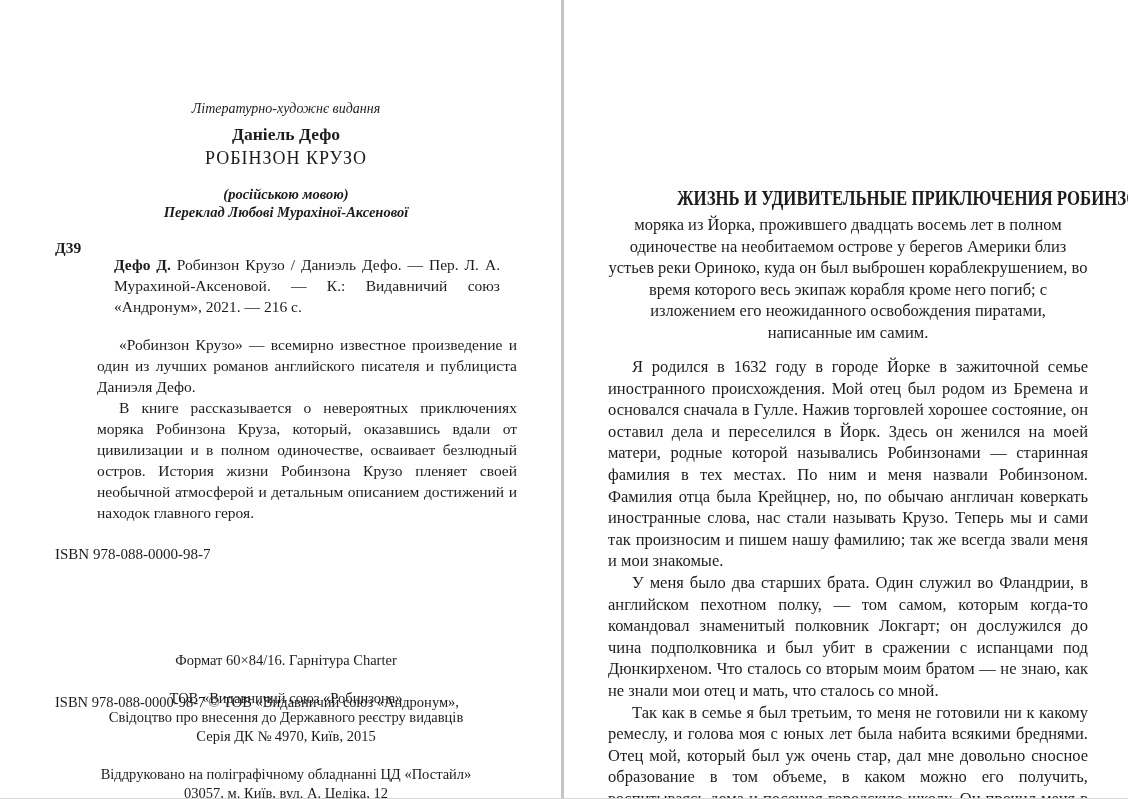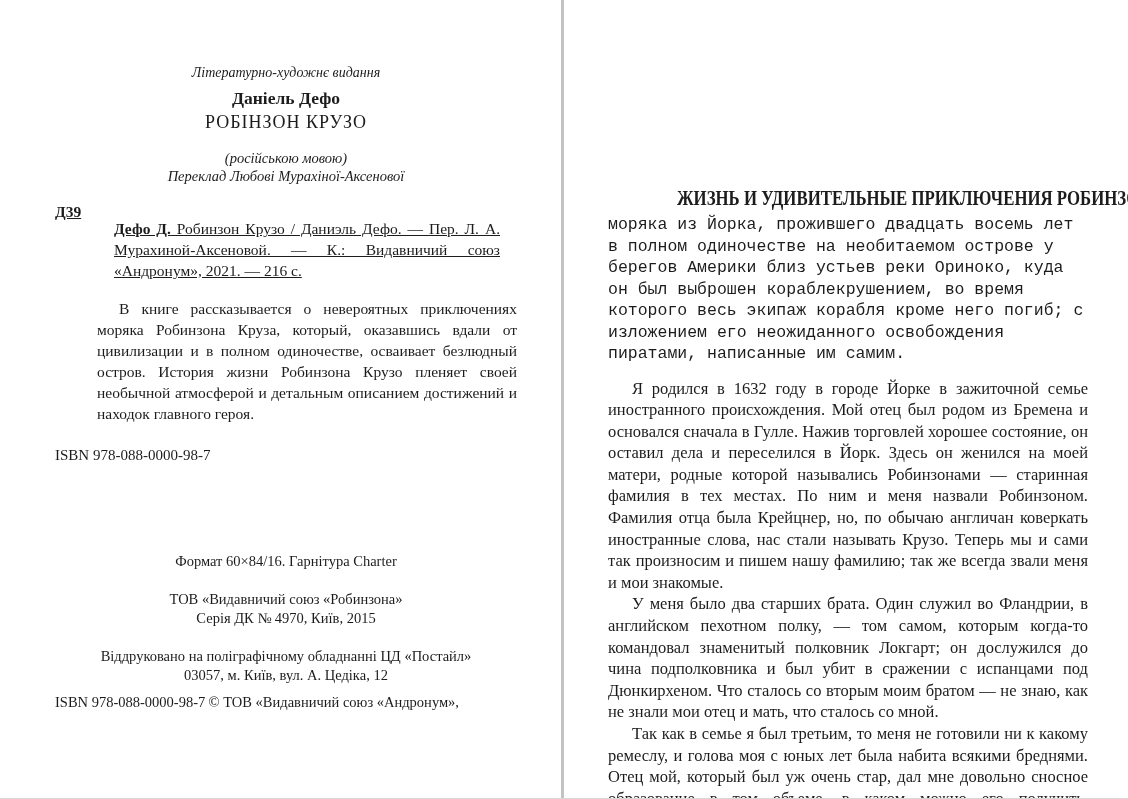--- a/index.html
+++ b/index.html
@@ -7,33 +7,33 @@
     position:relative;
     width:1128px;height:799px;
     background:#ffffff;
     font-family:"Liberation Serif","DejaVu Serif",serif;
     color:#1c1c1c;
     overflow:hidden;
     border-bottom:1px solid #d8d8d8;
     box-sizing:border-box;
   }
   .page{position:absolute;top:0;bottom:0;box-sizing:border-box;}
-  .page-left{left:0;width:561px;padding:64px 44px 0 55px;}
+  .page-left{left:0;width:561px;padding:100px 44px 0 55px;}
   .page-right{left:564px;width:564px;padding:186px 40px 0 44px;}
   .divider{position:absolute;top:0;bottom:0;left:561px;width:3px;background:#c3c3c3;}
 
   
   .lp-top{text-align:center;line-height:1.25;}
   .edition-note{font-style:italic;font-size:14px;margin:0 0 6px 0;}
   .author{font-weight:bold;font-size:17.5px;margin:0;}
   .book-title{font-size:18px;letter-spacing:1px;margin:2px 0 0 0;}
-  .lang-block{margin-top:16px;font-style:italic;font-size:14.5px;line-height:1.15;}
+  .lang-block{margin-top:16px;font-style:italic;font-size:14.5px;line-height:1.15;font-weight:bold;}
   .lang-block div{margin-top:1px;}
 
-  .catalog{display:flex;margin-top:17px;font-size:15.5px;line-height:21px;text-decoration:underline;}
+  .catalog{display:flex;margin-top:17px;font-size:15.5px;line-height:21px;}
   .catalog-code{width:42px;flex:0 0 42px;font-weight:bold;}
   .catalog-text{margin:17px;flex:1;text-align:justify;}
 
   .annotation{margin-top:0;font-size:15.5px;line-height:21px;padding-left:42px;}
   .annotation p{margin:0;text-indent:22px;text-align:justify;}
 
   .isbn-mid{margin-top:23px;font-size:15px;}
 
   .imprint{text-align:center;font-size:14.5px;line-height:19px;}
   .format-line{margin-top:88px;}
@@ -55,22 +55,21 @@
     font-size:21px;
     white-space:nowrap;
     transform:scaleX(0.8);
     transform-origin:center;
     letter-spacing:0px;
     margin:0;
   }
   .chapter-subtitle{
     margin:3px 0 0 0;
     font-size:16.5px;line-height:21.5px;
-    text-align:left;
-    font-family:Liberation Mono, monospace;
+    text-align:center;
   }
   .body-text{margin-top:13px;font-size:16.5px;line-height:21.6px;}
   .body-text p{margin:0;text-indent:24px;text-align:justify;}
 </style>
 </head>
 <body>
 
 <div class="spread">
 
   <div class="page page-left">
@@ -84,29 +83,31 @@
         <div>Переклад Любові Мурахіної-Аксенової</div>
       </div>
     </div>
 
     <div class="catalog">
       <div class="catalog-code">Д39</div>
       <p class="catalog-text"><b>Дефо Д.</b><span> Робинзон Крузо / Даниэль Дефо. — Пер. Л. А. Мурахиной-Аксеновой. — К.: Видавничий союз «Андронум», 2021. — 216 с.</span></p>
     </div>
 
     <div class="annotation">
+      <p>«Робинзон Крузо» — всемирно известное произведение и один из лучших романов английского писателя и публициста Даниэля Дефо.</p>
       <p>В книге рассказывается о невероятных приключениях моряка Робинзона Круза, который, оказавшись вдали от цивилизации и в полном одиночестве, осваивает безлюдный остров. История жизни Робинзона Крузо пленяет своей необычной атмосферой и детальным описанием достижений и находок главного героя.</p>
     </div>
 
     <div class="isbn-mid">ISBN 978-088-0000-98-7</div>
 
     <div class="imprint">
       <div class="format-line">Формат 60×84/16. Гарнітура Charter</div>
       <div class="imprint-block">
         <div>ТОВ «Видавничий союз «Робинзона»</div>
+        <div>Свідоцтво про внесення до Державного реєстру видавців</div>
         <div>Серія ДК № 4970, Київ, 2015</div>
       </div>
       <div class="print-block">
         <div>Віддруковано на поліграфічному обладнанні ЦД «Постайл»</div>
         <div>03057, м. Київ, вул. А. Цедіка, 12</div>
       </div>
     </div>
 
     <div class="lp-footer">
       <div>ISBN 978-088-0000-98-7</div>

